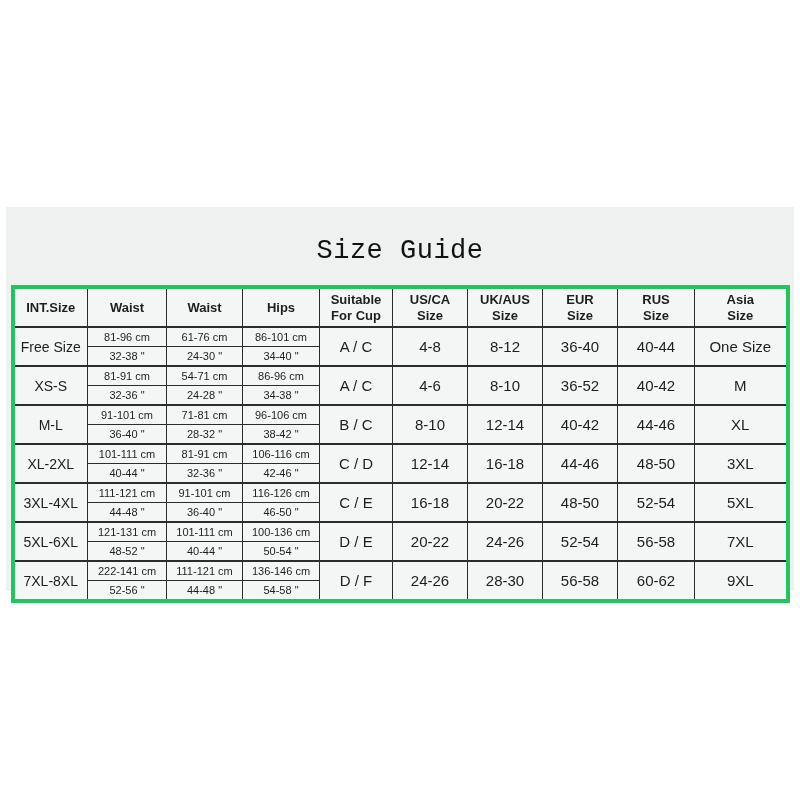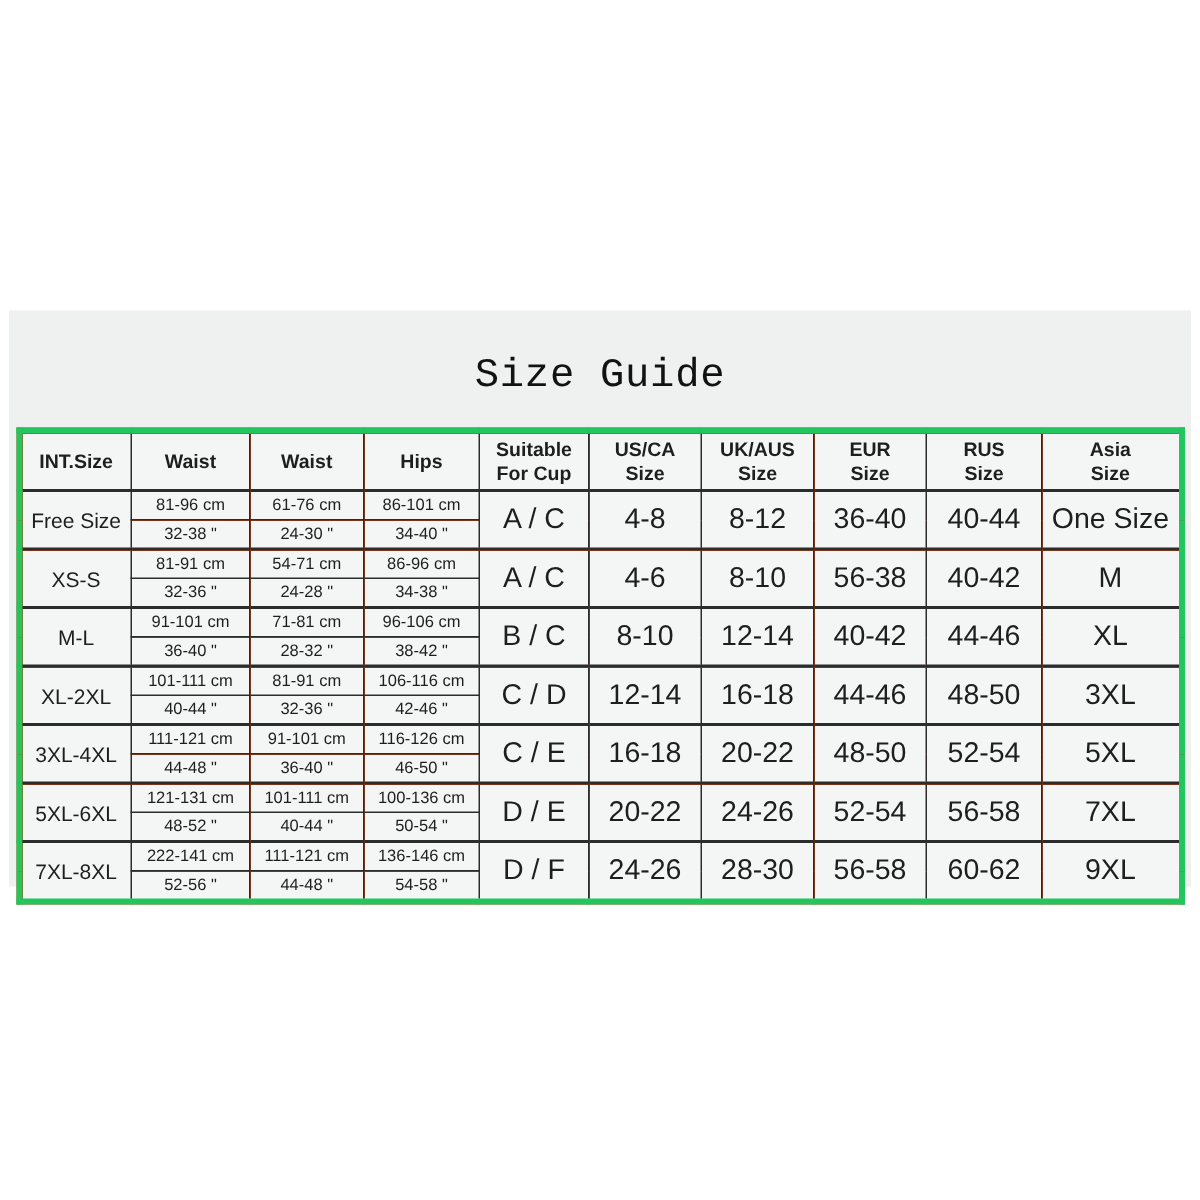--- a/index.html
+++ b/index.html
@@ -63,21 +63,21 @@
   .hl { display: block; line-height: 1.25; }
   tr.r-top td { border-top-width: 2px; }
   td.c-meas {
     height: 18px;
     font-size: 11px;
     line-height: 1;
     padding: 0;
   }
   tr.r-bot td.c-meas { border-top-width: 1px; }
   td.c-int { font-size: 14px; }
-  td.c-cup, td.c-num, td.c-asia { font-size: 19px; }
+  td.c-cup, td.c-num, td.c-asia { font-size: 15px; }
 </style>
 </head>
 <body>
 
 <div class="stage">
   <div class="panel">
     <h1 class="title">Size Guide</h1>
 
     <table class="size-table">
       <colgroup>
@@ -157,21 +157,21 @@
         </tr>
 
         <tr class="r-top">
           <td class="c-int" rowspan="2">XS-S</td>
           <td class="c-meas">81-91 cm</td>
           <td class="c-meas">54-71 cm</td>
           <td class="c-meas">86-96 cm</td>
           <td class="c-cup" rowspan="2">A / C</td>
           <td class="c-num" rowspan="2">4-6</td>
           <td class="c-num" rowspan="2">8-10</td>
-          <td class="c-num" rowspan="2">56-38</td>
+          <td class="c-num" rowspan="2">36-52</td>
           <td class="c-num" rowspan="2">40-42</td>
           <td class="c-asia" rowspan="2">M</td>
         </tr>
         <tr class="r-bot">
           <td class="c-meas">32-36 "</td>
           <td class="c-meas">24-28 "</td>
           <td class="c-meas">34-38 "</td>
         </tr>
 
         <tr class="r-top">

